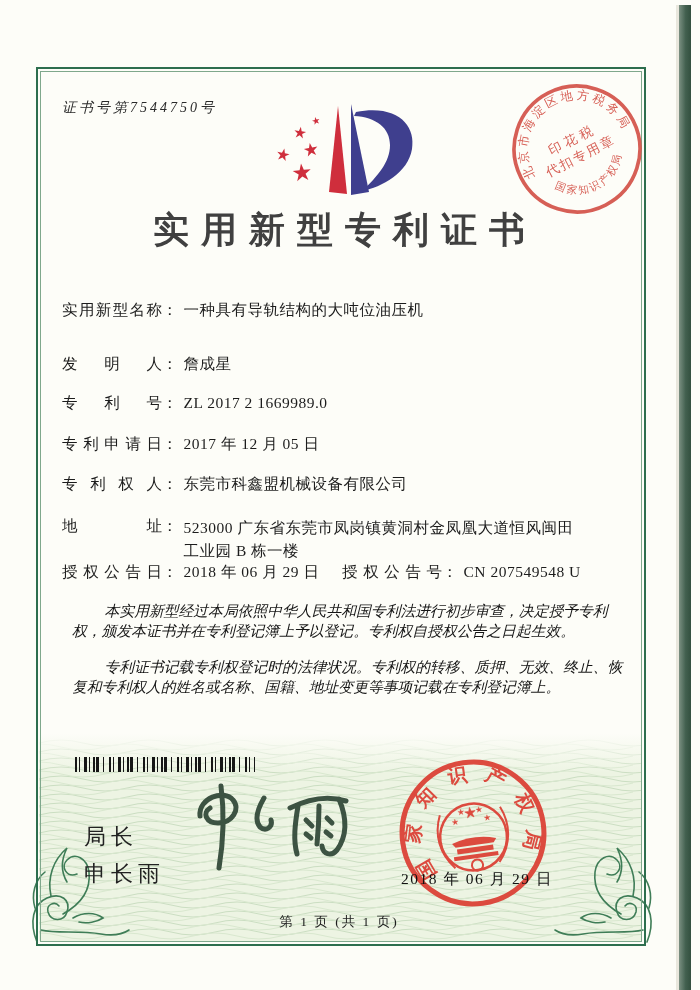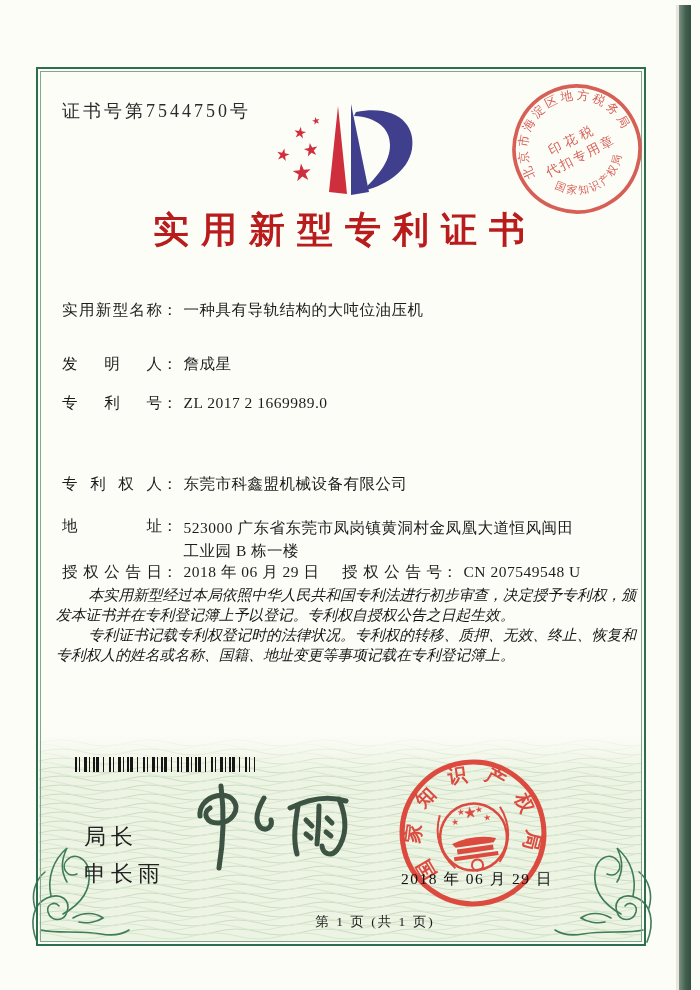--- a/index.html
+++ b/index.html
@@ -10,58 +10,58 @@
       background:linear-gradient(90deg,#7b9082,#42604f 55%,#33503f);box-shadow:-3px 0 0 #e9e7dd;}
   
   .band{position:absolute;left:39px;top:733px;width:602px;height:208px;background:#edf4e3;z-index:1;}
   .band svg{position:absolute;left:0;top:0;}
   .band-fade{position:absolute;left:39px;top:733px;width:602px;height:40px;z-index:2;
       background:linear-gradient(#fdfdf8,rgba(253,253,248,0));}
   
   .frame{position:absolute;left:36px;top:67px;width:606px;height:875px;border:2px solid #2d6e4e;
       z-index:6;pointer-events:none;}
   .frame::after{content:"";position:absolute;inset:2px;border:1px solid #7fa88c;}
-  .cert-no{position:absolute;left:62px;top:99px;font-size:18px;letter-spacing:3px;color:#2a2a2a;z-index:5;}
+  .cert-no{position:absolute;left:62px;top:99px;font-size:14px;letter-spacing:3px;color:#2a2a2a;z-index:5;font-style:italic;}
   .logo{position:absolute;left:272px;top:100px;z-index:5;}
   .tax-stamp{position:absolute;left:506px;top:78px;width:142px;height:142px;z-index:7;
       transform:rotate(-27deg);opacity:.93;}
   .title{position:absolute;left:36px;top:206px;width:606px;text-align:center;font-size:36px;
-      font-weight:600;letter-spacing:12px;padding-left:12px;box-sizing:border-box;color:#b91c1c;z-index:5;}
+      font-weight:600;letter-spacing:12px;padding-left:12px;box-sizing:border-box;color:#404040;z-index:5;}
   
   .frow{position:absolute;left:62px;font-size:15.5px;color:#1c1c1c;z-index:5;white-space:nowrap;}
   .flabel-t{display:inline-block;width:100px;text-align:justify;text-align-last:justify;}
   .colon{margin-right:6px;}
   .fvalue{letter-spacing:.5px;}
   .fvalue.multiline{display:inline-block;vertical-align:top;width:450px;line-height:23px;white-space:normal;}
   .pair2{position:absolute;left:280px;top:0;white-space:nowrap;}
   
   .bodytext{position:absolute;left:56px;top:585px;width:586px;font-size:14.8px;line-height:20px;
       color:#151515;font-style:italic;z-index:5;}
-  .bodytext p{margin:0;text-indent:2.2em;font-style:italic;}
+  .bodytext p{margin:16px;text-indent:2.2em;font-style:italic;}
   .barcode{position:absolute;left:75px;top:757px;width:180px;height:15px;z-index:5;
       background:repeating-linear-gradient(90deg,
         #161616 0px,#161616 2px,transparent 2px,transparent 4px,
         #161616 4px,#161616 5px,transparent 5px,transparent 9px,
         #161616 9px,#161616 12px,transparent 12px,transparent 14px,
         #161616 14px,#161616 15px,transparent 15px,transparent 18px,
         #161616 18px,#161616 20px,transparent 20px,transparent 21px,
         #161616 21px,#161616 24px,transparent 24px,transparent 28px,
         #161616 28px,#161616 29px,transparent 29px,transparent 34px);}
   .director{position:absolute;left:84px;top:818px;font-size:22px;letter-spacing:5px;color:#222;
       line-height:37px;z-index:5;}
   .signature{position:absolute;left:178px;top:776px;z-index:5;}
   .main-seal{position:absolute;left:392px;top:752px;width:162px;height:162px;z-index:4;
       transform:rotate(-8deg);opacity:.95;}
   .seal-date{position:absolute;left:401px;top:869px;font-size:15.5px;letter-spacing:1.5px;
       color:#101010;z-index:5;white-space:nowrap;}
   .flourish{position:absolute;z-index:3;}
   .flourish.left{left:27px;top:838px;}
   .flourish.right{left:553px;top:838px;transform:scaleX(-1);}
   .page-indicator{position:absolute;left:36px;top:913px;width:606px;text-align:center;
-      font-size:13.5px;letter-spacing:2px;color:#1e1e1e;z-index:5;padding-left:36px;}
+      font-size:13.5px;letter-spacing:2px;color:#1e1e1e;z-index:5;}
   svg text{font-family:"Liberation Serif","DejaVu Serif",serif;}
 </style>
 </head>
 <body>
 
 <div class="stage">
   <div class="paper"></div>
   <div class="cover-strip"></div>
 
   <div class="band">
@@ -184,20 +184,23 @@
 
   <div class="frow" style="top:354px">
     <span class="flabel"><span class="flabel-t">发明人</span><span class="colon">：</span></span><span class="fvalue">詹成星</span>
   </div>
   <div class="frow" style="top:300px">
     <span class="flabel"><span class="flabel-t">实用新型名称</span><span class="colon">：</span></span><span class="fvalue">一种具有导轨结构的大吨位油压机</span>
   </div>
   <div class="frow" style="top:393px">
     <span class="flabel"><span class="flabel-t">专利号</span><span class="colon">：</span></span><span class="fvalue">ZL 2017 2 1669989.0</span>
   </div>
+  <div class="frow" style="top:434px">
+    <span class="flabel"><span class="flabel-t">专利申请日</span><span class="colon">：</span></span><span class="fvalue">2017 年 12 月 05 日</span>
+  </div>
   <div class="frow" style="top:474px">
     <span class="flabel"><span class="flabel-t">专利权人</span><span class="colon">：</span></span><span class="fvalue">东莞市科鑫盟机械设备有限公司</span>
   </div>
   <div class="frow" style="top:516px">
     <span class="flabel"><span class="flabel-t">地址</span><span class="colon">：</span></span><span class="fvalue multiline"><span>523000 广东省东莞市凤岗镇黄洞村金凤凰大道恒风闽田</span><br><span>工业园 B 栋一楼</span></span>
   </div>
   <div class="frow" style="top:562px">
     <span class="flabel"><span class="flabel-t">授权公告日</span><span class="colon">：</span></span><span class="fvalue">2018 年 06 月 29 日</span>
     <span class="pair2"><span class="flabel"><span class="flabel-t">授权公告号</span><span class="colon">：</span></span><span class="fvalue">CN 207549548 U</span></span>
   </div>

